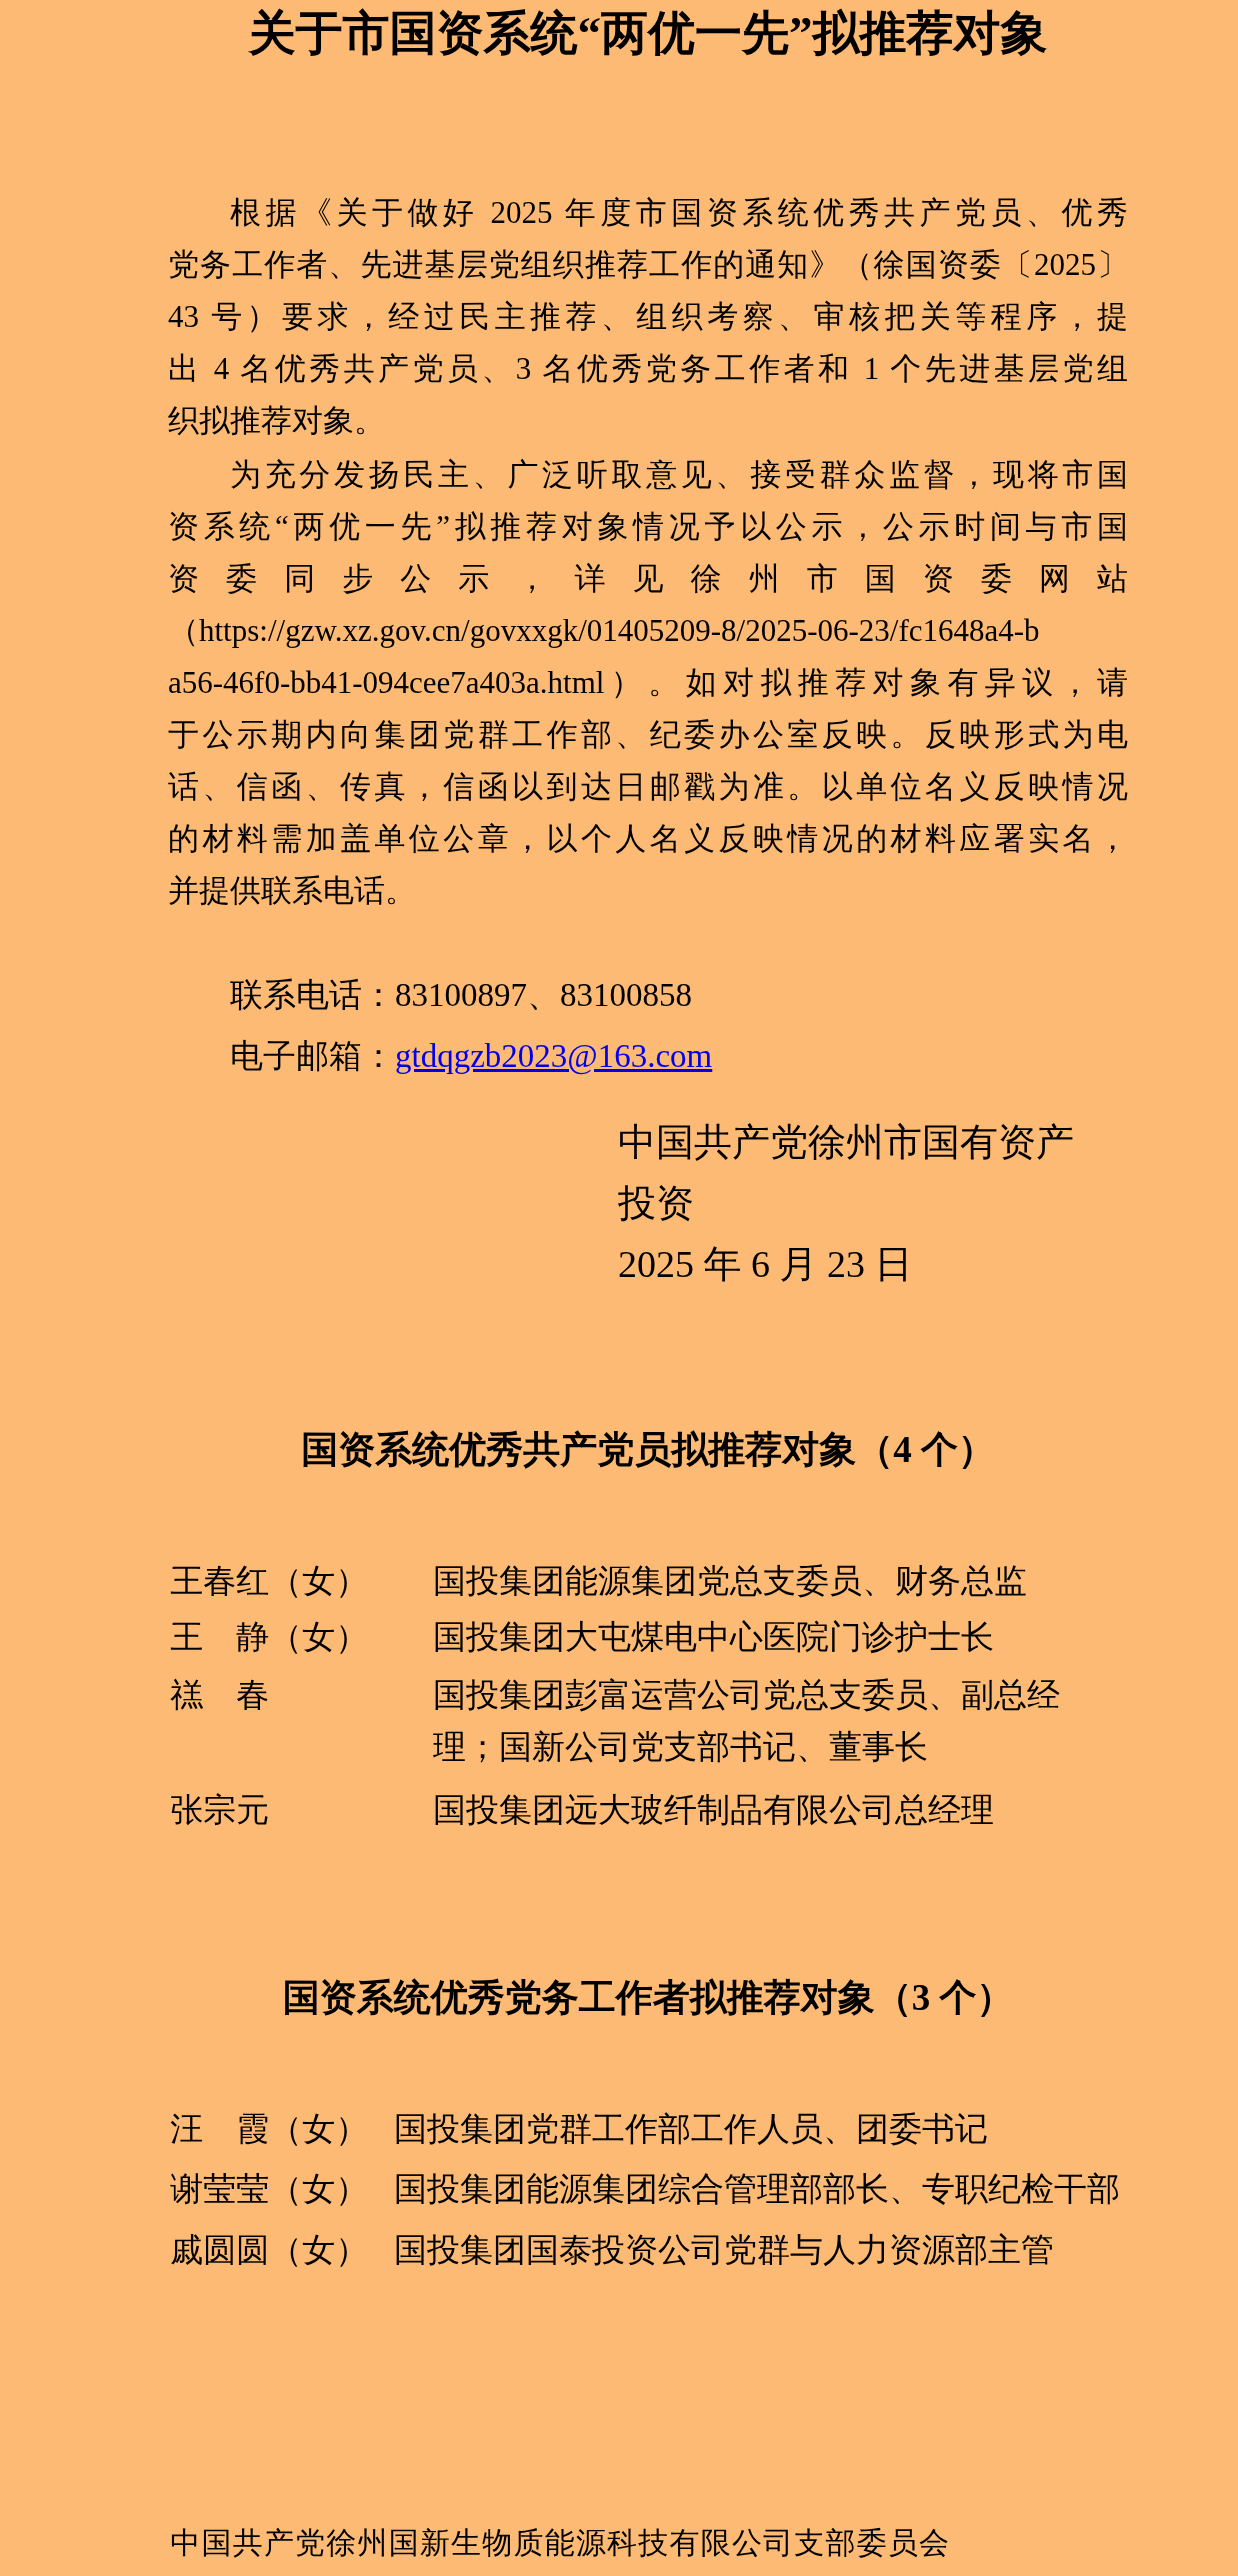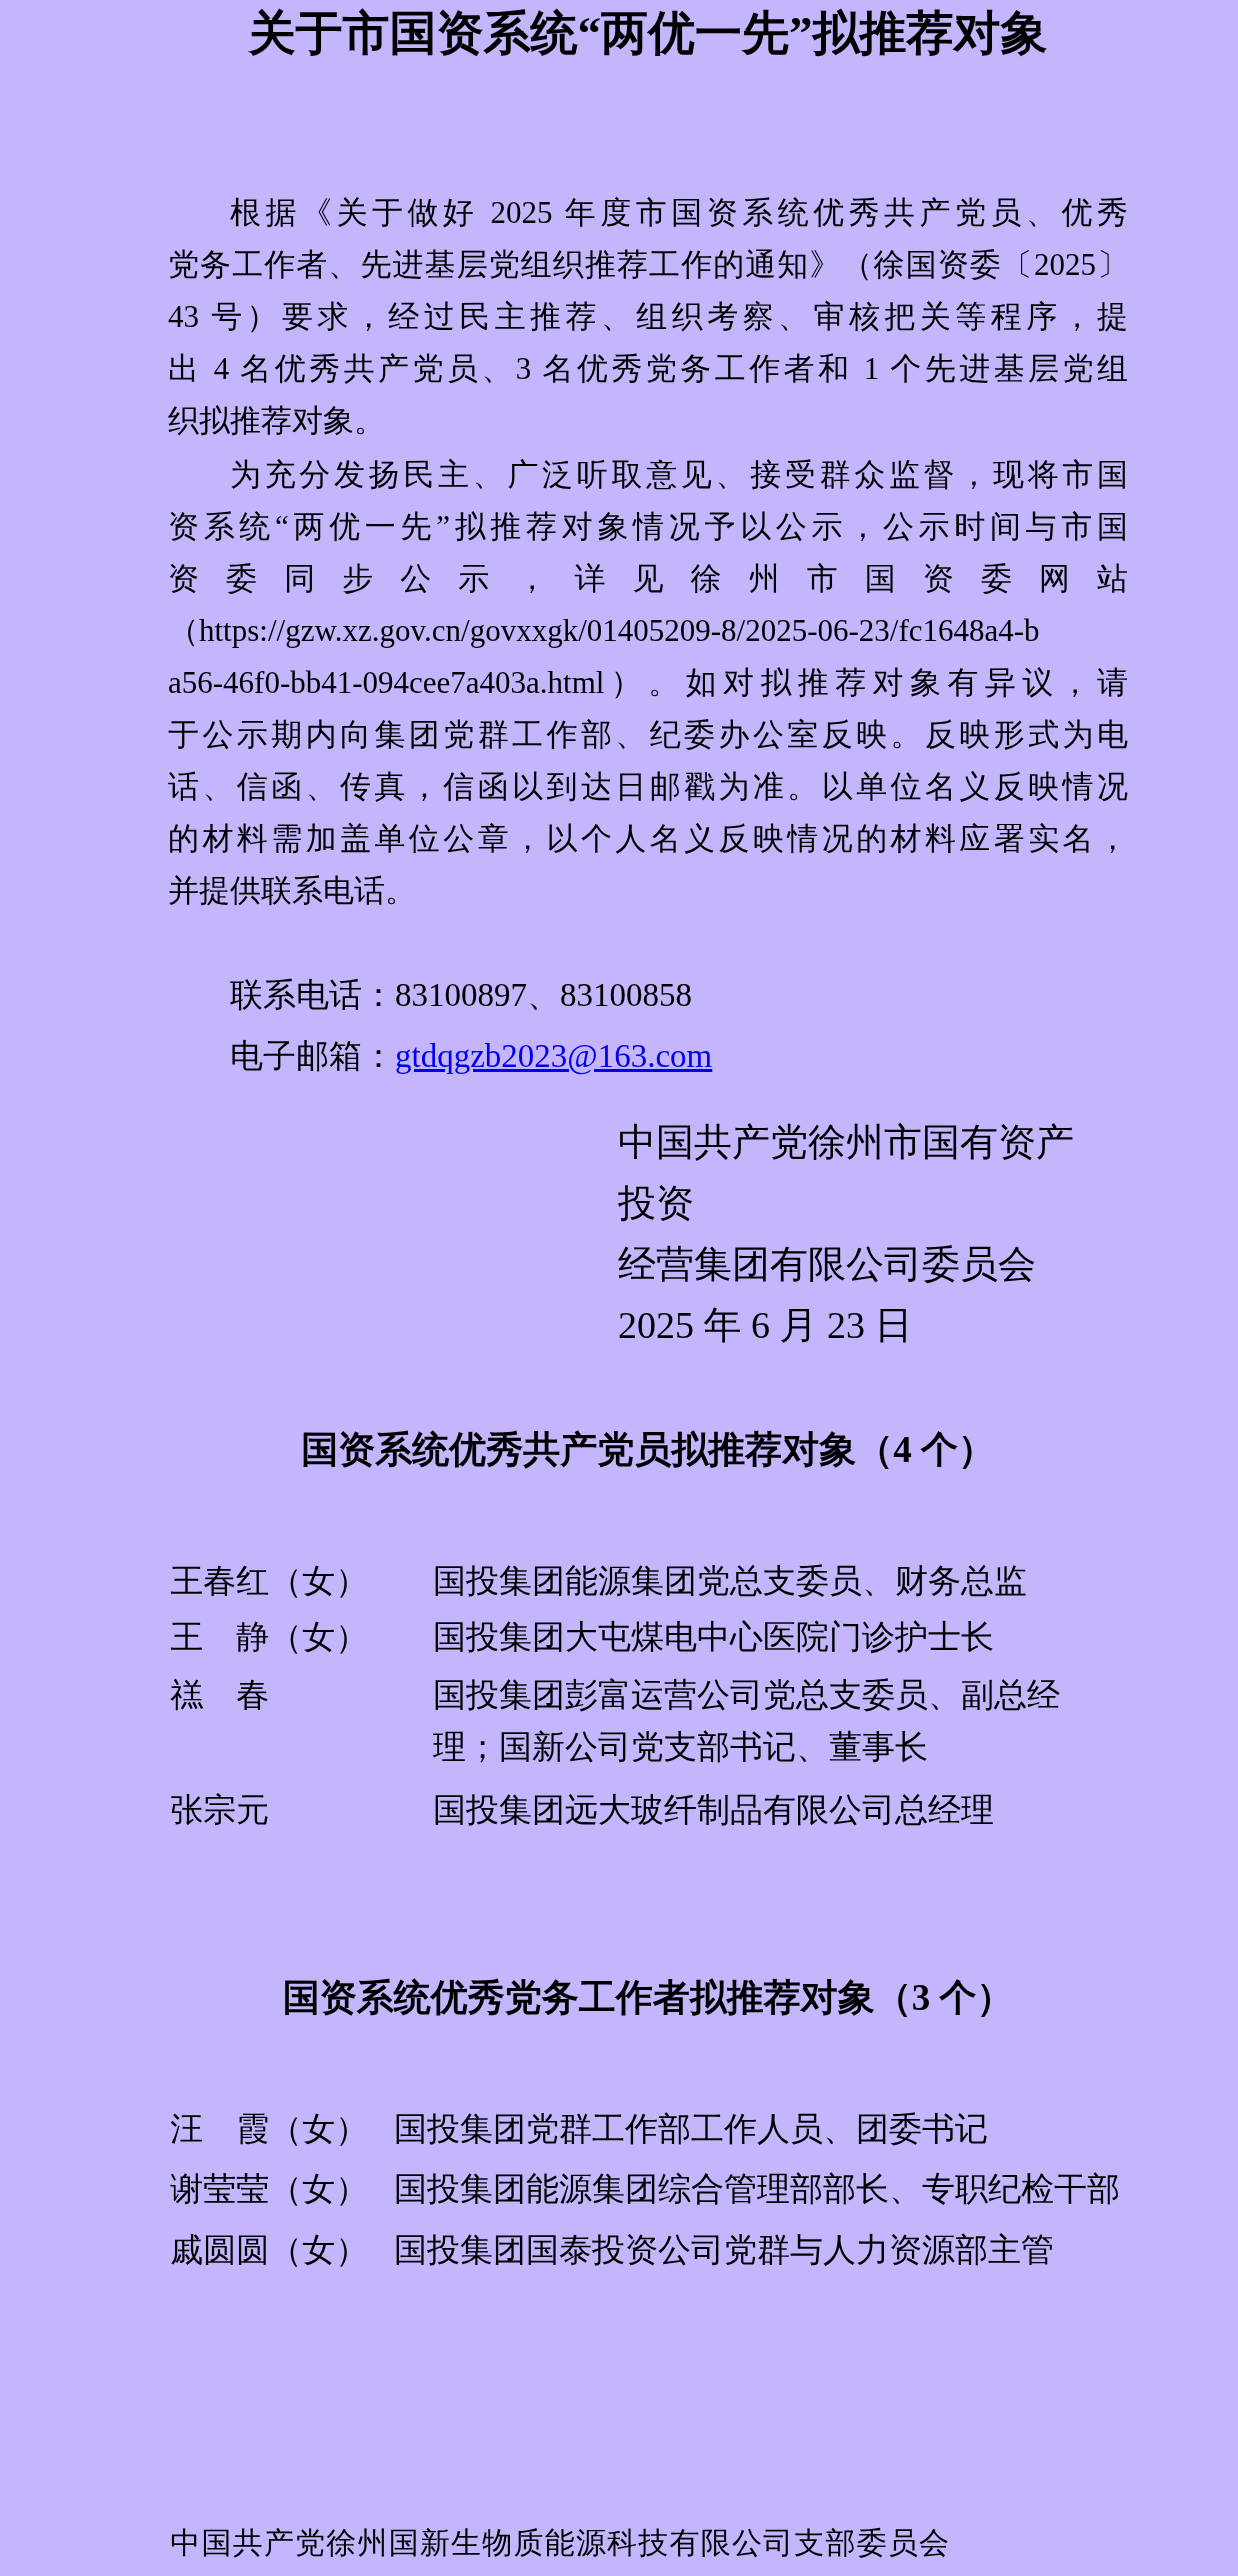--- a/index.html
+++ b/index.html
@@ -1,19 +1,19 @@
 <!DOCTYPE html>
 <html style="font-size:12.5px"><head>
 <meta charset="utf-8">
 <style>
   html,body{margin:0;padding:0;background:#ffffff;}
   .page{
     position:relative;
     width:1238px;height:2576px;
-    background:#c4b5fd;
+    background:#fdba74;
     color:#000000;
     font-family:"Liberation Serif","DejaVu Serif",serif;
     overflow:hidden;
   }
   .content{position:absolute;left:168px;top:0;width:960px;height:2576px;}
   .abs{position:absolute;left:0;width:100%;}
 
   .doc-title{top:0;text-align:center;font-size:47px;font-weight:700;line-height:66px;}
 
   .para{font-size:31px;}
@@ -82,21 +82,20 @@
       <div class="line jl">的材料需加盖单位公章，以个人名义反映情况的材料应署实名，</div>
       <div class="line">并提供联系电话。</div>
     </div>
 
     <div class="contact c1">联系电话：83100897、83100858</div>
 
     <div class="contact c2"><span>电子邮箱：</span><a class="email" href="#">gtdqgzb2023@163.com</a></div>
 
     <div class="signature">
       <div>中国共产党徐州市国有资产投资</div>
-      <div>经营集团有限公司委员会</div>
       <div>2025 年 6 月 23 日</div>
     </div>
 
     <div class="abs sec-heading h1">国资系统优秀共产党员拟推荐对象（4 个）</div>
 
     <div class="abs row s1 r11">
       <span class="name">王春红（女）</span>
       <div class="desc">
         <div>国投集团能源集团党总支委员、财务总监</div>
       </div>

